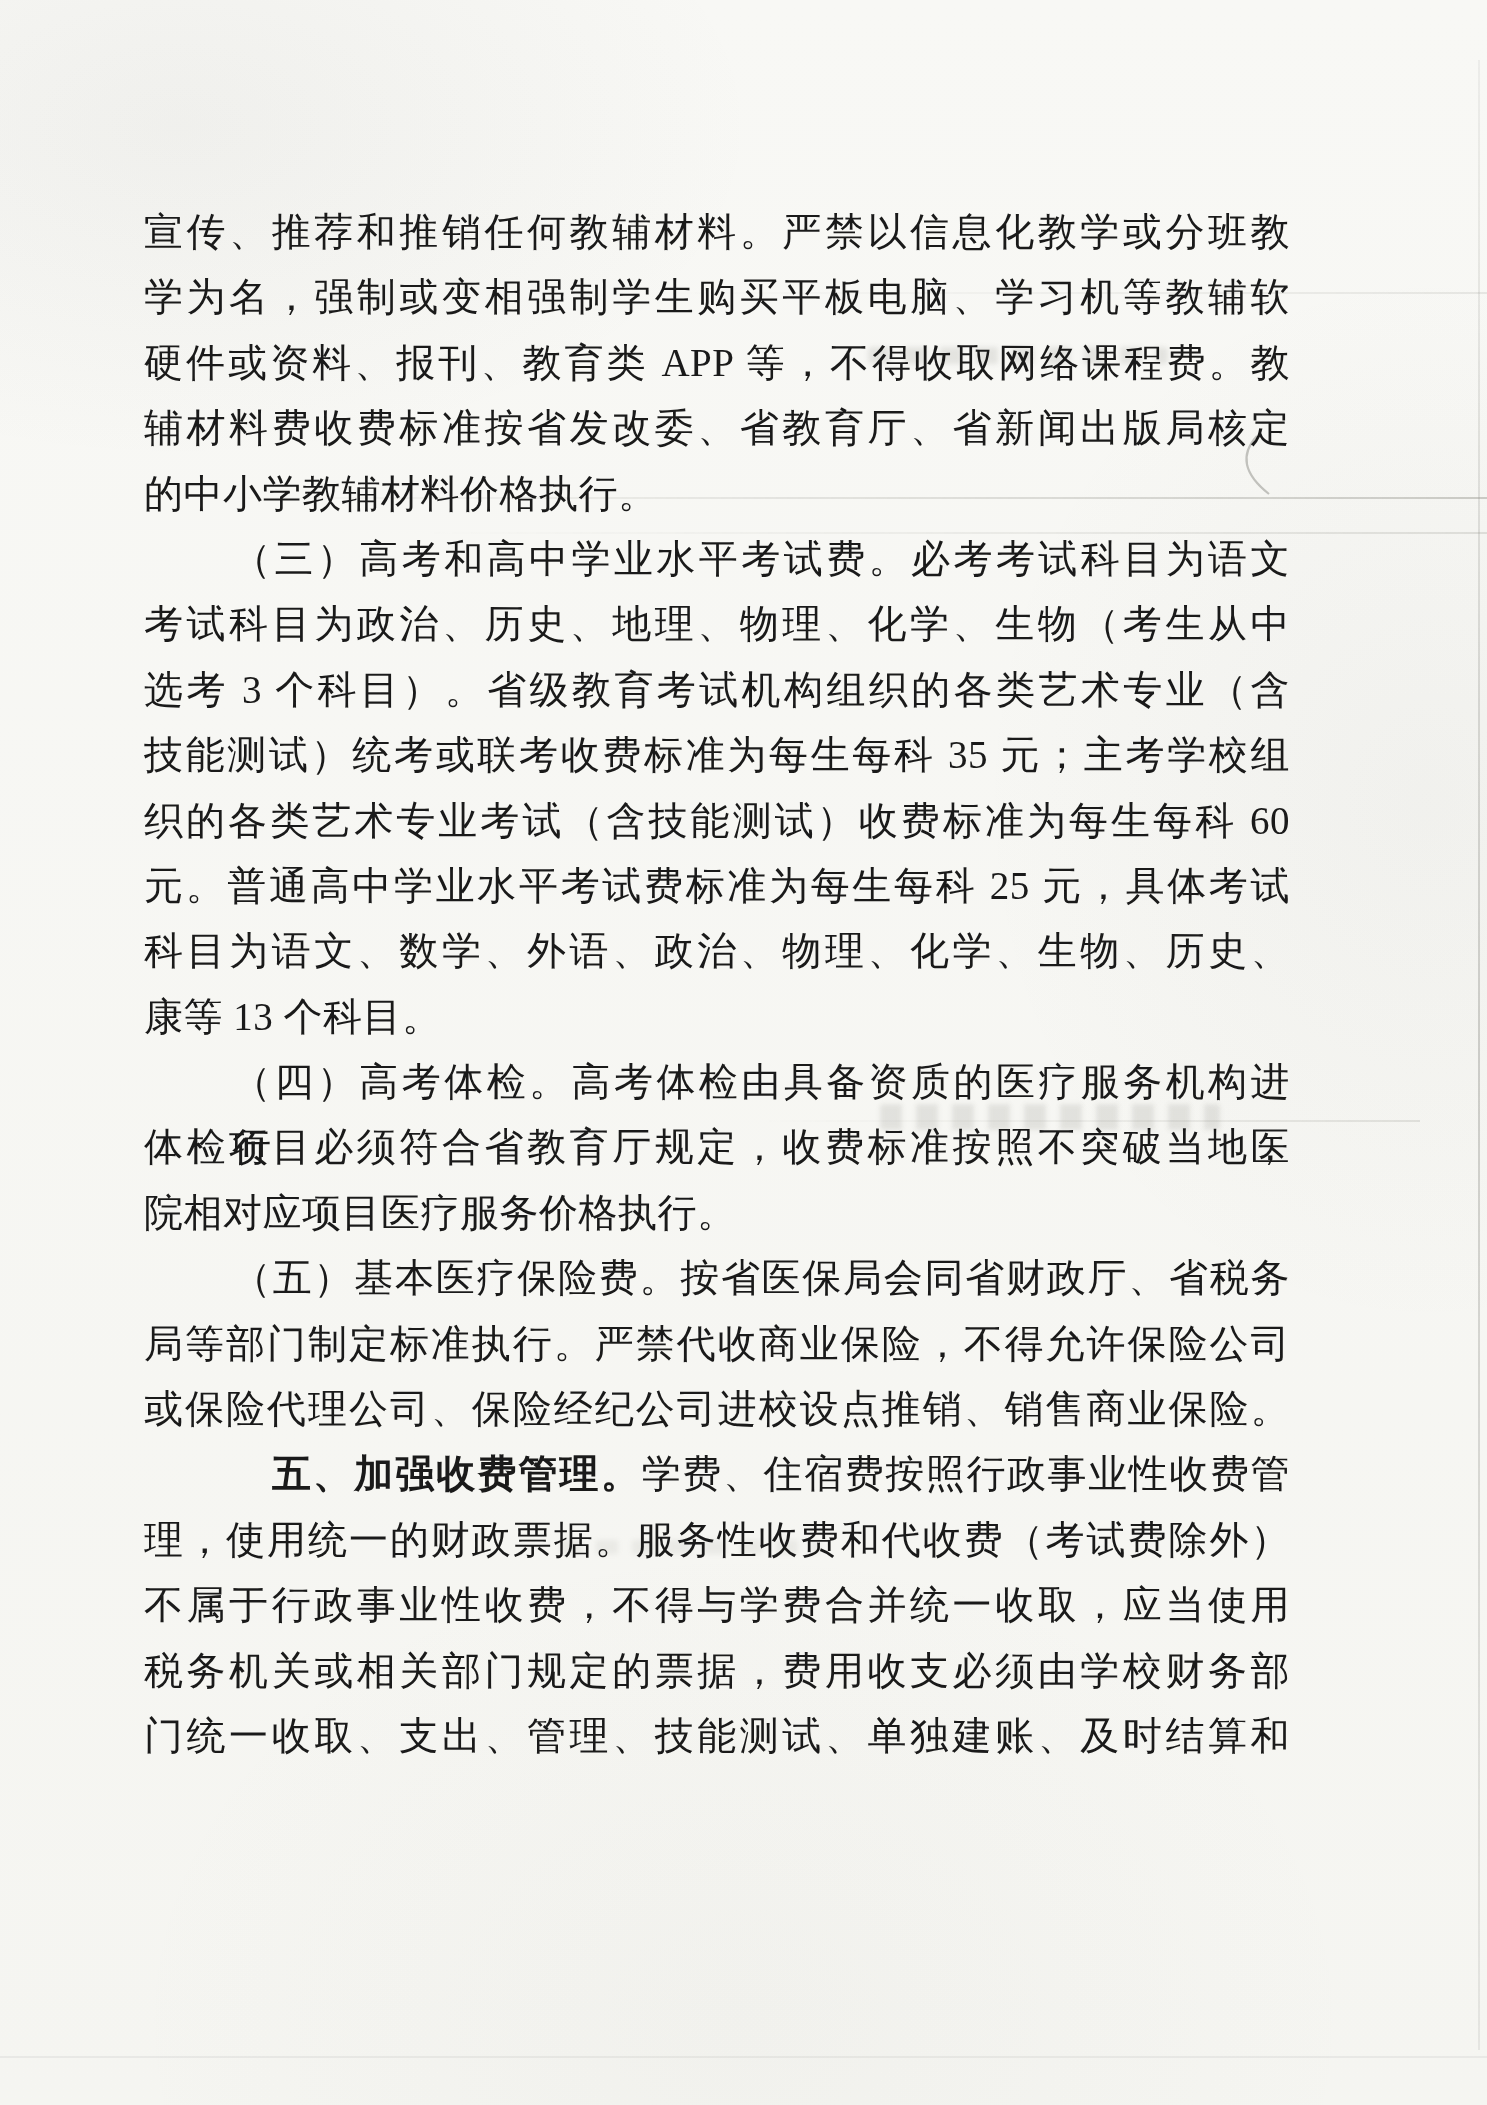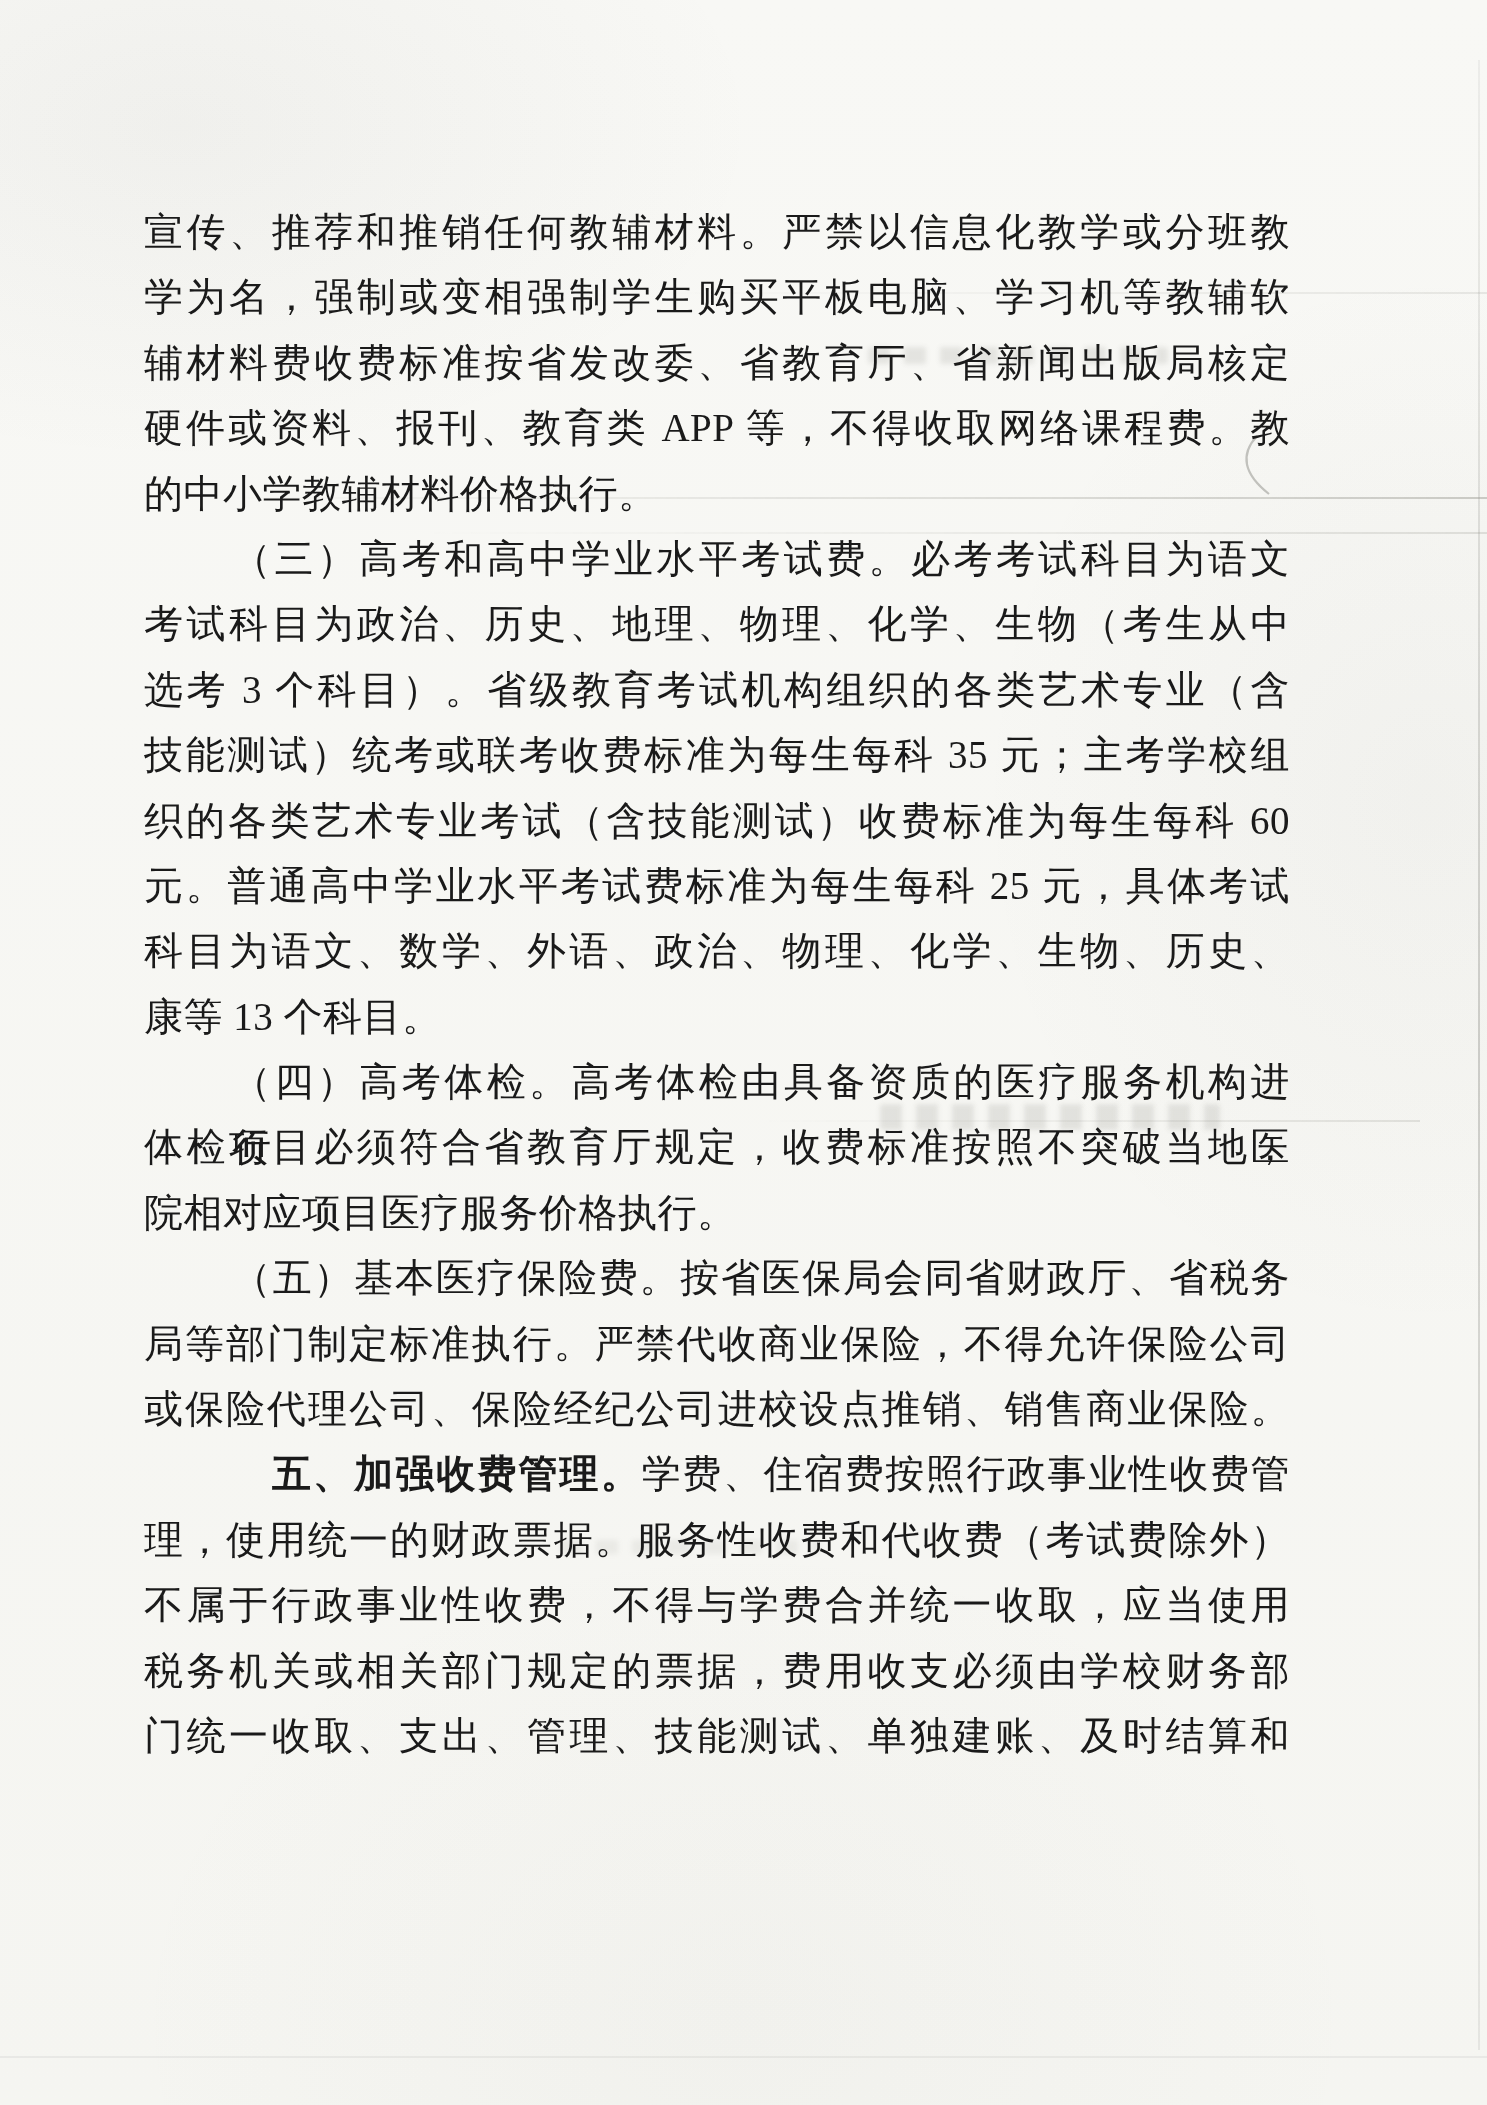--- a/index.html
+++ b/index.html
@@ -64,22 +64,22 @@
 <div class="smudge sm1"></div>
 <div class="smudge sm2"></div>
 <div class="smudge sm3"></div>
 <svg class="scratch" width="70" height="70">
   <path d="M42,4 q-26,28 12,58" fill="none" stroke="rgba(150,150,144,0.55)" stroke-width="2.2"></path>
 </svg>
 
 <div class="text-column" id="doc" style="color: rgb(26, 26, 26);">
     <div class="line j"><span>宣传、推荐和推销任何教辅材料。严禁以信息化教学或分班教</span></div>
     <div class="line j"><span>学为名，强制或变相强制学生购买平板电脑、学习机等教辅软</span></div>
+    <div class="line j"><span>硬件或资料、报刊、教育类 APP 等，不得收取网络课程费。教</span></div>
     <div class="line j"><span>辅材料费收费标准按省发改委、省教育厅、省新闻出版局核定</span></div>
-    <div class="line j"><span>硬件或资料、报刊、教育类 APP 等，不得收取网络课程费。教</span></div>
     <div class="line"><span>的中小学教辅材料价格执行。</span></div>
     <div class="line j" style="padding-left: 88px;"><span>（三）高考和高中学业水平考试费。必考考试科目为语文</span></div>
     <div class="line j"><span>考试科目为政治、历史、地理、物理、化学、生物（考生从中</span></div>
     <div class="line j"><span>选考 3 个科目）。省级教育考试机构组织的各类艺术专业（含</span></div>
     <div class="line j"><span>技能测试）统考或联考收费标准为每生每科 35 元；主考学校组</span></div>
     <div class="line j"><span>织的各类艺术专业考试（含技能测试）收费标准为每生每科 60</span></div>
     <div class="line j"><span>元。普通高中学业水平考试费标准为每生每科 25 元，具体考试</span></div>
     <div class="line j"><span>科目为语文、数学、外语、政治、物理、化学、生物、历史、</span></div>
     <div class="line"><span>康等 13 个科目。</span></div>
     <div class="line j" style="padding-left: 88px;"><span>（四）高考体检。高考体检由具备资质的医疗服务机构进行，</span></div>

